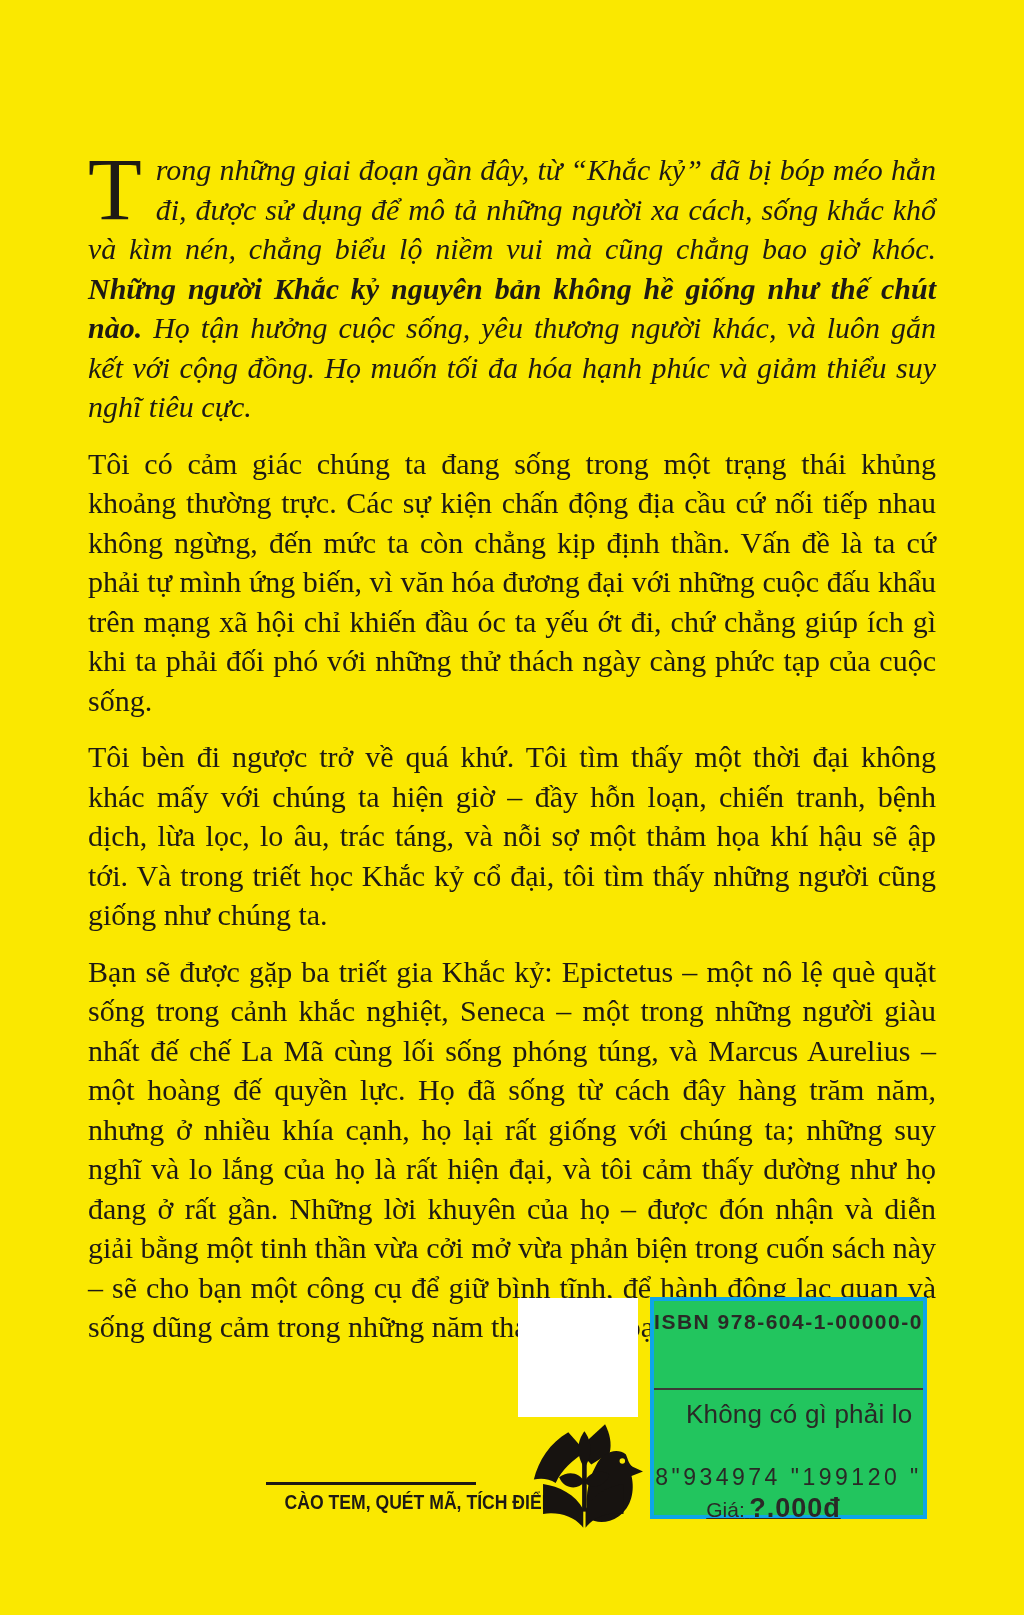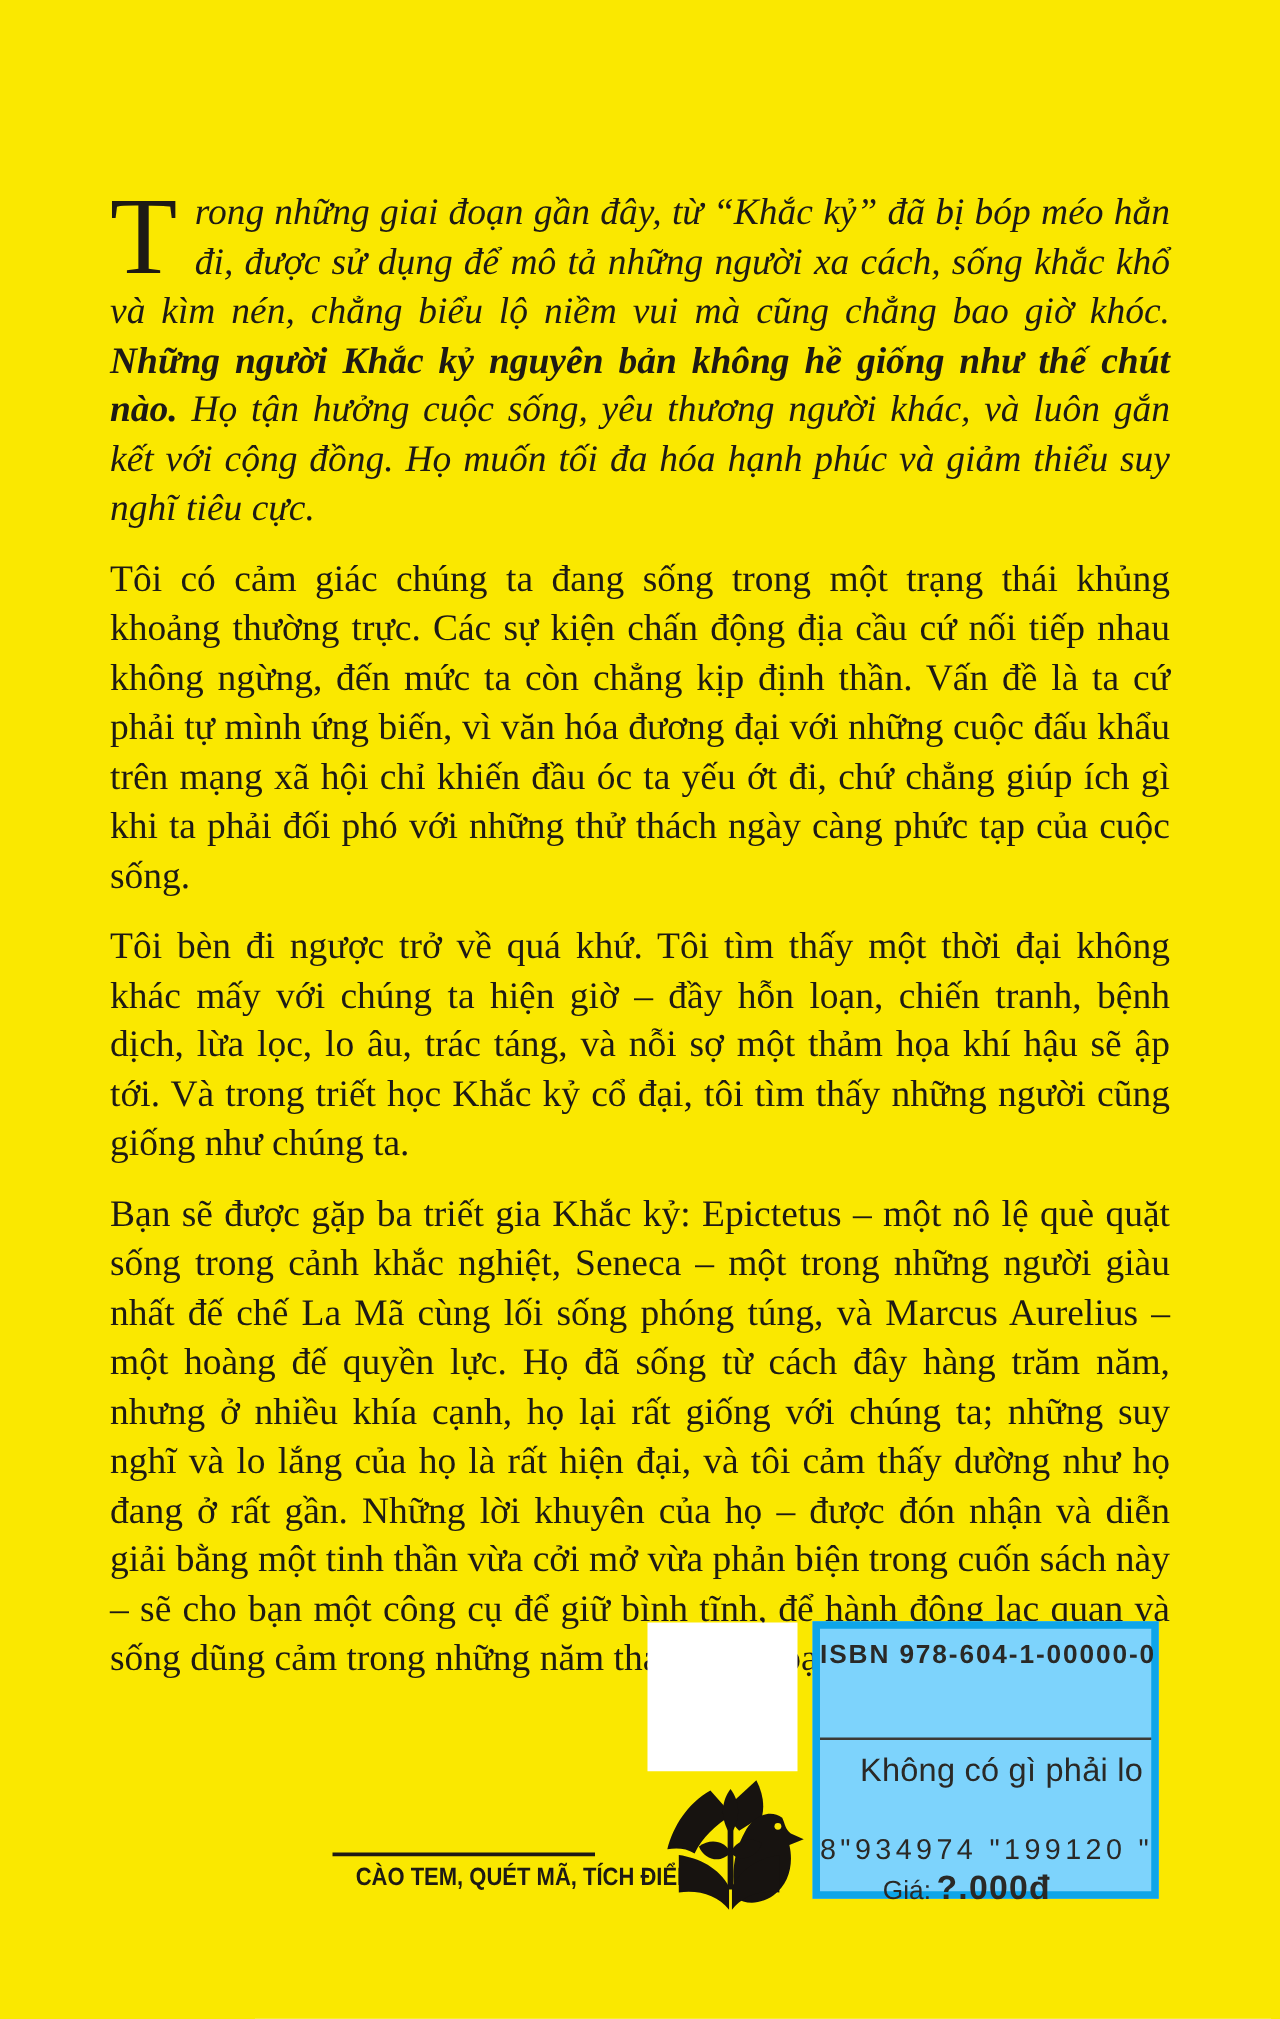--- a/index.html
+++ b/index.html
@@ -40,40 +40,40 @@
     transform:scaleX(.88);transform-origin:center;
     white-space:nowrap;color:#1e1a14;
   }
   .stamp{
     position:absolute;left:518px;top:1298px;width:120px;height:119px;
     background:#ffffff;
   }
   .logo{position:absolute;left:531px;top:1422px;width:116px;height:108px;}
   .panel{
     position:absolute;left:650px;top:1297px;width:277px;height:222px;
-    background:#7dd3fc;border:6px solid #0ea5e9;box-sizing:border-box;
+    background:#22c55e;border:4px solid #0ea5e9;box-sizing:border-box;
     font-family:"Liberation Sans", sans-serif;color:#2a2926;
   }
   .isbn{
     position:absolute;top:9px;left:0;right:0;text-align:center;
     font-weight:bold;font-size:21px;letter-spacing:1.5px;white-space:nowrap;
   }
   .panel-divider{
     position:absolute;top:87px;left:0;right:0;border-top:2px solid #3c3a36;
   }
   .tagline{
     position:absolute;top:98px;left:32px;
     font-size:26px;letter-spacing:.2px;white-space:nowrap;
   }
   .digits{
     position:absolute;top:163px;left:0;right:0;text-align:center;
     font-size:23px;letter-spacing:3.5px;white-space:nowrap;
   }
   .price{
-    position:absolute;top:192px;left:0;right:30px;text-align:center;white-space:nowrap;
+    position:absolute;top:192px;left:0;right:30px;text-align:center;white-space:nowrap;text-decoration:underline;
   }
   .price-label{font-size:21px;}
   .price-value{font-weight:bold;font-size:27px;letter-spacing:1px;}
 </style>
 </head>
 <body>
 
 <div class="page">
 
   <main class="blurb">

